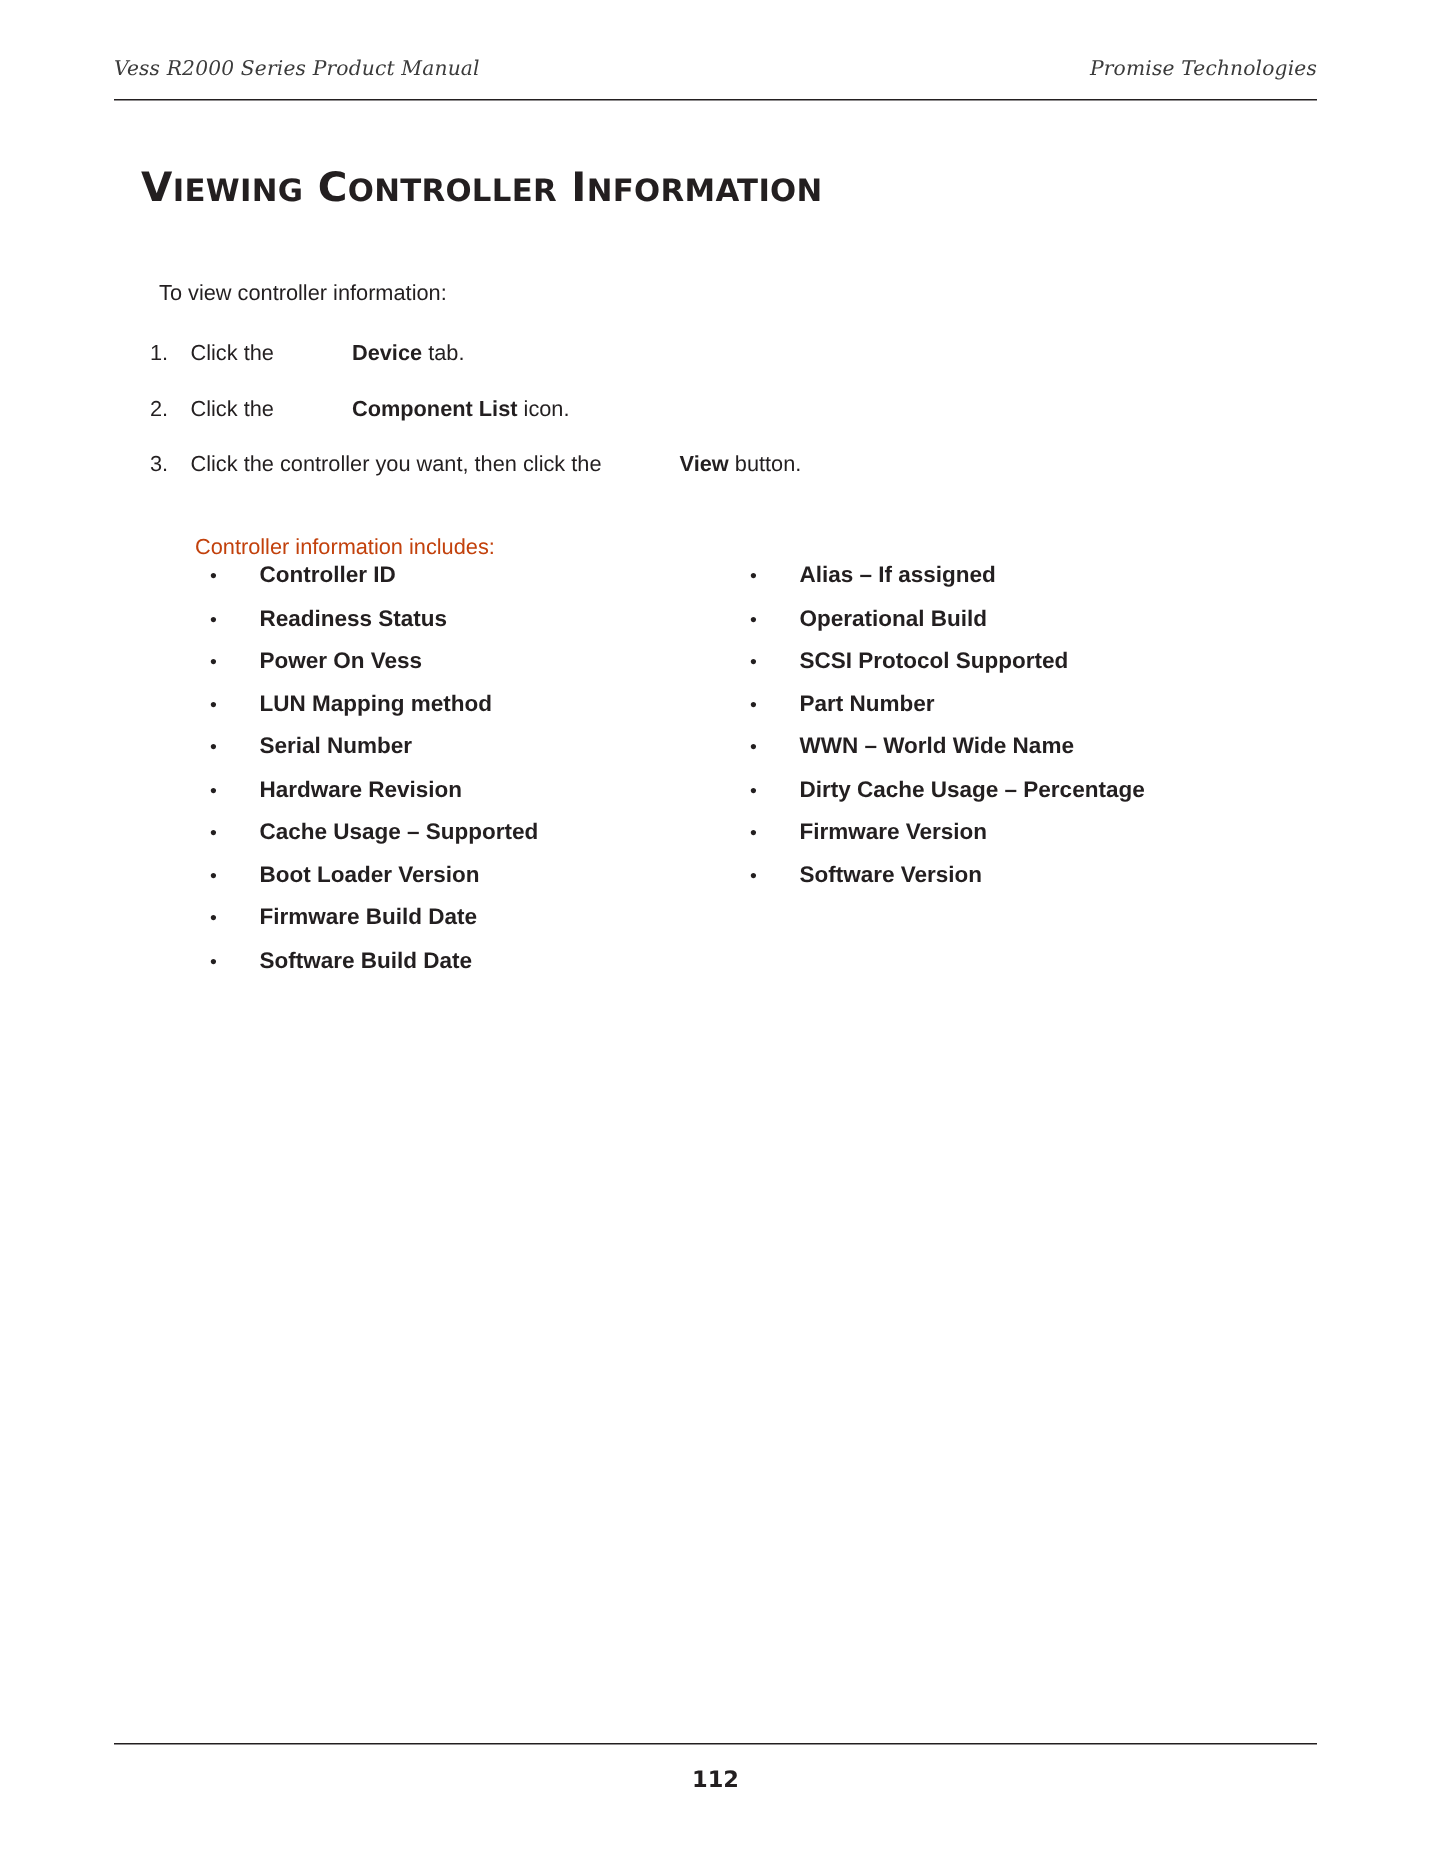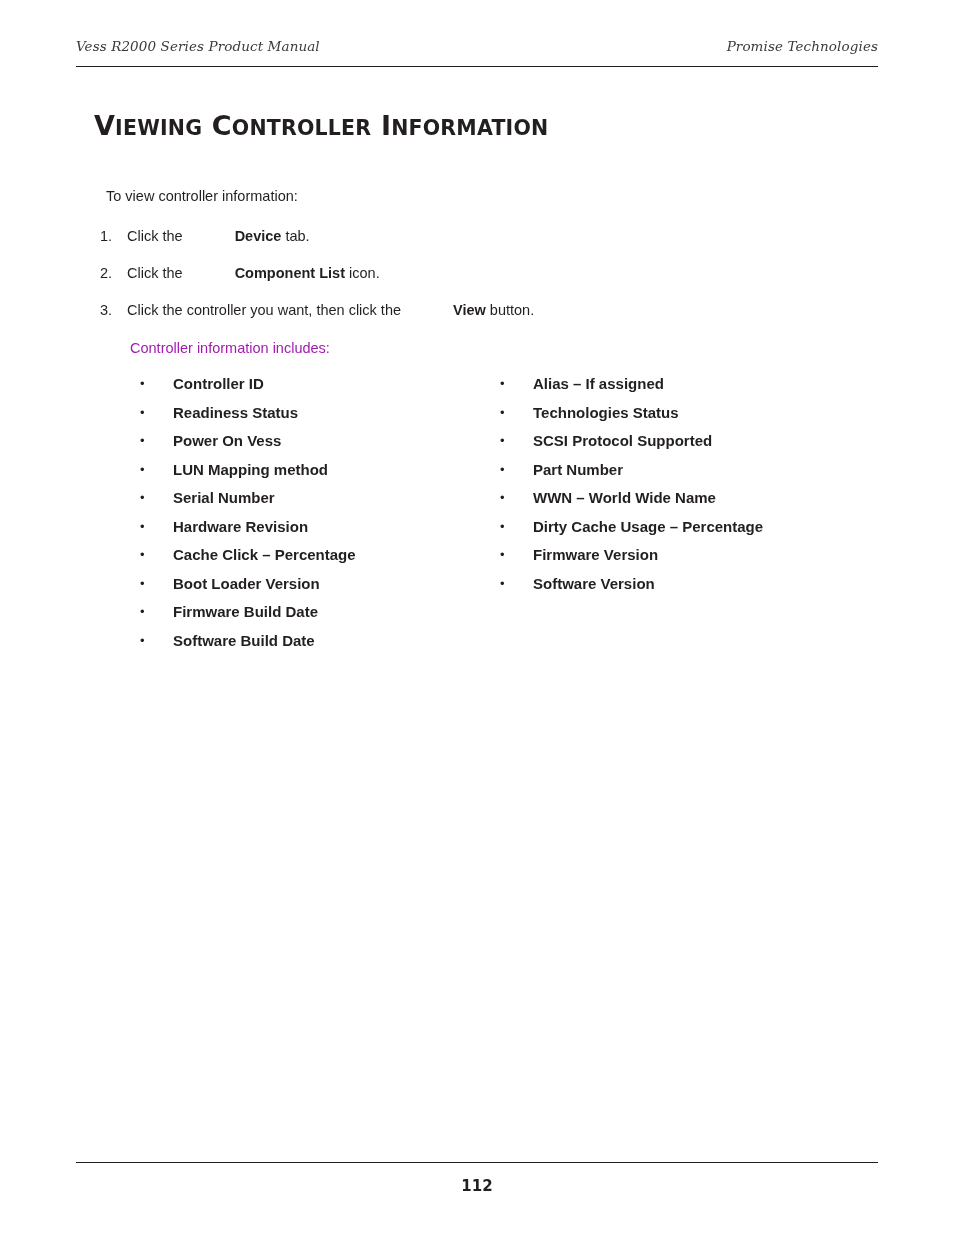--- a/index.html
+++ b/index.html
@@ -89,24 +89,24 @@
   }
   .step .num {
     width: 27px;
     flex: 0 0 27px;
     text-align: left;
   }
   .step .txt b { font-weight: bold; margin-left: 48px; }
 
   .includes {
     position: absolute;
-    top: 340px;
+    top: 357px;
     left: 130px;
     font-size: 14.5px;
-    color: #a21caf;
+    color: #c2410c;
   }
 
   
   .bullets {
     position: absolute;
     top: 370px;
     left: 140px;
     width: 740px;
     display: flex;
   }
@@ -217,21 +217,21 @@
       <div class="bullet-item">
           <span class="dot">•</span>
           <span class="label">Serial Number</span>
         </div>
       <div class="bullet-item">
           <span class="dot">•</span>
           <span class="label">Hardware Revision</span>
         </div>
       <div class="bullet-item">
           <span class="dot">•</span>
-          <span class="label">Cache Click – Percentage</span>
+          <span class="label">Cache Usage – Supported</span>
         </div>
       <div class="bullet-item">
           <span class="dot">•</span>
           <span class="label">Boot Loader Version</span>
         </div>
       <div class="bullet-item">
           <span class="dot">•</span>
           <span class="label">Firmware Build Date</span>
         </div>
       <div class="bullet-item">
@@ -240,21 +240,21 @@
         </div>
     </div>
 
     <div class="bullet-col right-col">
       <div class="bullet-item">
           <span class="dot">•</span>
           <span class="label">Alias – If assigned</span>
         </div>
       <div class="bullet-item">
           <span class="dot">•</span>
-          <span class="label">Technologies Status</span>
+          <span class="label">Operational Build</span>
         </div>
       <div class="bullet-item">
           <span class="dot">•</span>
           <span class="label">SCSI Protocol Supported</span>
         </div>
       <div class="bullet-item">
           <span class="dot">•</span>
           <span class="label">Part Number</span>
         </div>
       <div class="bullet-item">

